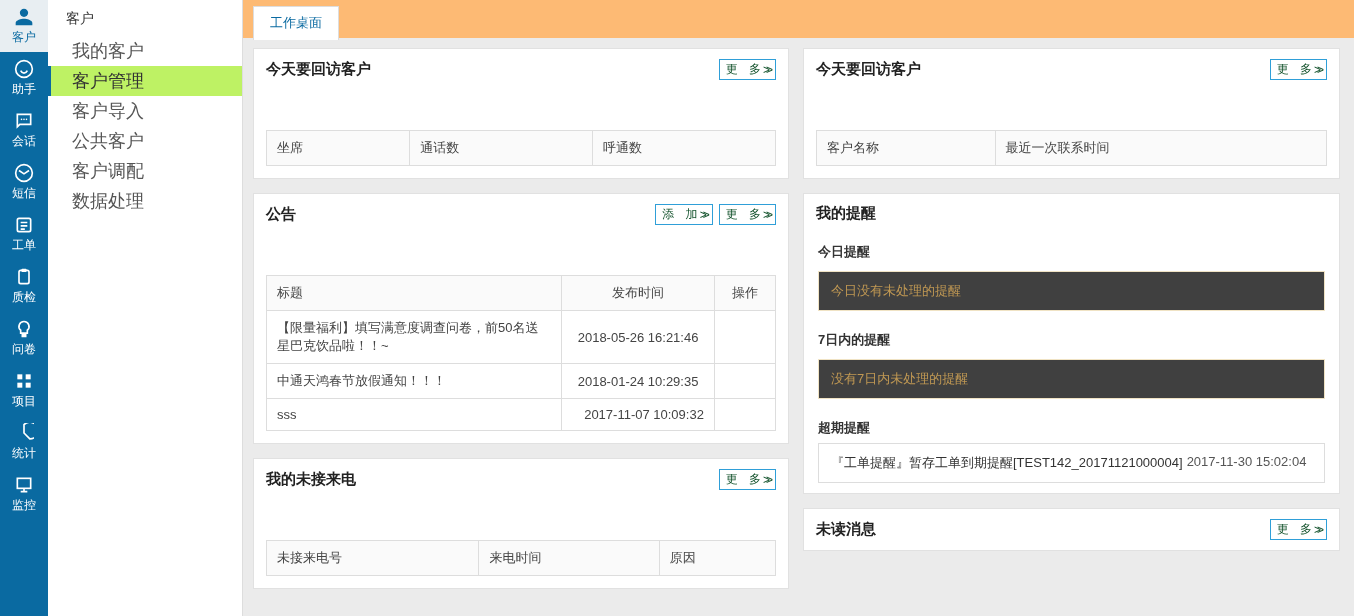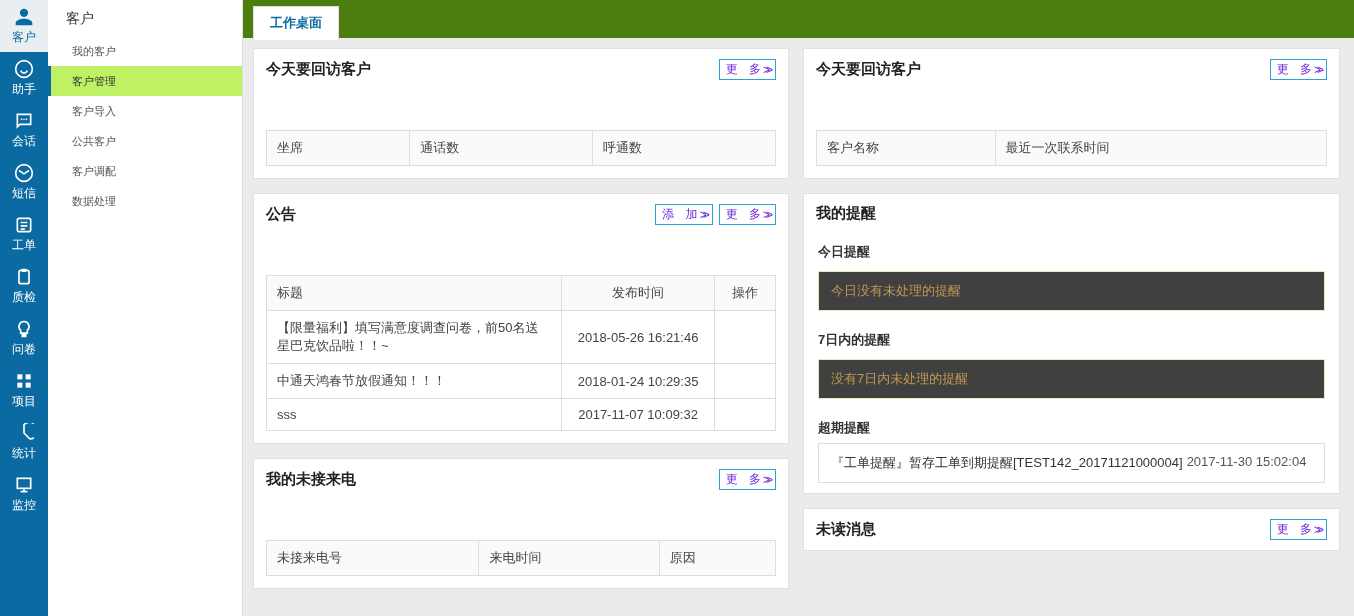--- a/index.html
+++ b/index.html
@@ -10,37 +10,37 @@
 
 .nav-main { width: 48px; background: #0a6aa1; display: flex; flex-direction: column; }
 .nav-main-item { height: 52px; display: flex; flex-direction: column; align-items: center; justify-content: center; color: #fff; cursor: pointer; font-size: 12px; gap: 2px; }
 .nav-main-item.active { background: #e8eef2; color: #0a6aa1; }
 .nav-main-item .icon { width: 20px; height: 20px; display: flex; align-items: center; justify-content: center; }
 .nav-main-item .icon svg { width: 20px; height: 20px; fill: currentColor; }
 
 
 .nav-sub { width: 195px; background: #fff; border-right: 1px solid #ddd; }
 .nav-sub-title { height: 36px; line-height: 36px; padding: 0 18px; background: #fff; font-size: 14px; color: #333; }
-.nav-sub-item { height: 30px; line-height: 30px; padding: 0 24px; color: #555; cursor: pointer; font-size: 11px; }
+.nav-sub-item { height: 30px; line-height: 30px; padding: 0 24px; color: #555; cursor: pointer; font-size: 18px; }
 .nav-sub-item.active { border-left: 3px solid #0a6aa1; background: #bef264; color: #333; padding-left: 21px; }
 
 
 .content { flex: 1; background: #ebebeb; display: flex; flex-direction: column; }
-.tabs { background: #4d7c0f; padding: 6px 0 0 10px; height: 38px; font-weight: bold; }
+.tabs { background: #fdba74; padding: 6px 0 0 10px; height: 38px; }
 .tab { display: inline-block; background: #fff; border: 1px solid #ddd; border-bottom: none; padding: 7px 16px 8px; font-size: 13px; color: #0a6aa1; }
 
 .cols { flex: 1; display: flex; gap: 14px; padding: 10px 14px 14px 10px; overflow: auto; }
 .col-left { width: 536px; display: flex; flex-direction: column; gap: 14px; }
 .col-right { flex: 1; display: flex; flex-direction: column; gap: 14px; }
 
 .panel { background: #fff; border: 1px solid #e1e1e1; }
 .panel-head { display: flex; align-items: center; justify-content: space-between; padding: 10px 12px; }
 .panel-title { font-size: 15px; font-weight: bold; color: #222; }
 .panel-actions { display: flex; gap: 6px; }
-.btn-more { border: 1px solid #2f9fd8; color: #6d28d9; background: #fff; font-size: 12px; padding: 1px 6px; letter-spacing: 4px; cursor: pointer; display: inline-flex; align-items: center; }
+.btn-more { border: 1px solid #2f9fd8; color: #14532d; background: #fff; font-size: 12px; padding: 1px 6px; letter-spacing: 4px; cursor: pointer; display: inline-flex; align-items: center; }
 .btn-more .arrows { letter-spacing: -4px; margin-left: -2px; }
 
 .panel-body { padding: 0 12px 12px; margin-top: 40px; }
 
 .tbl { width: 100%; border: 1px solid #ddd; border-collapse: collapse; }
 .tbl th, .tbl td { border: 1px solid #ddd; padding: 8px 10px; text-align: left; font-weight: normal; color: #444; font-size: 13px; }
 .tbl th { background: #fafafa; }
 
 .sub-title { font-weight: bold; padding: 10px 14px 6px; }
 .notice-box { margin: 4px 14px 10px; border: 1px solid #f0e3c4; background: #404040; color: #c09853; padding: 10px 12px; }
@@ -216,21 +216,21 @@
                     <td style="text-align:center">2018-05-26 16:21:46</td>
                     <td></td>
                   </tr>
                   <tr>
                     <td>中通天鸿春节放假通知！！！</td>
                     <td style="text-align:center">2018-01-24 10:29:35</td>
                     <td></td>
                   </tr>
                   <tr>
                     <td>sss</td>
-                    <td style="text-align:center">2017-11-07 10:09:32</td>
+                    <td style="text-align:right">2017-11-07 10:09:32</td>
                     <td></td>
                   </tr>
                 </tbody>
               </table>
           </div>
         </div>
 
         <div class="panel">
           <div class="panel-head">
             <div class="panel-title">我的未接来电</div>

